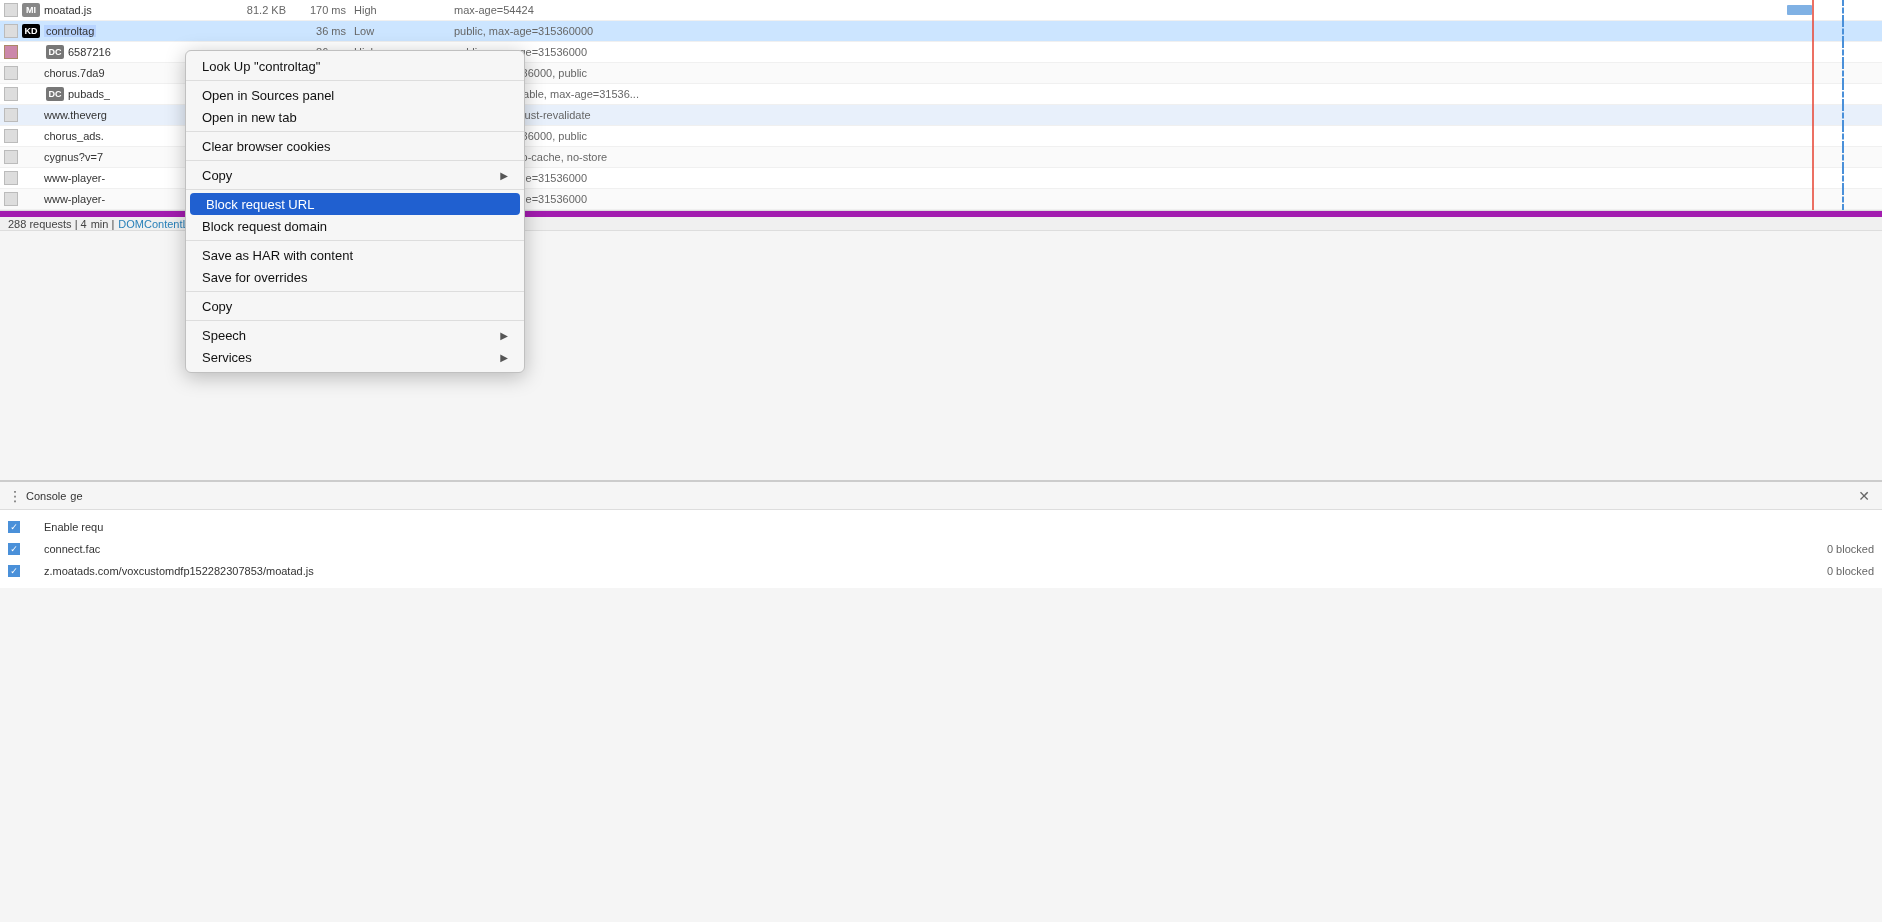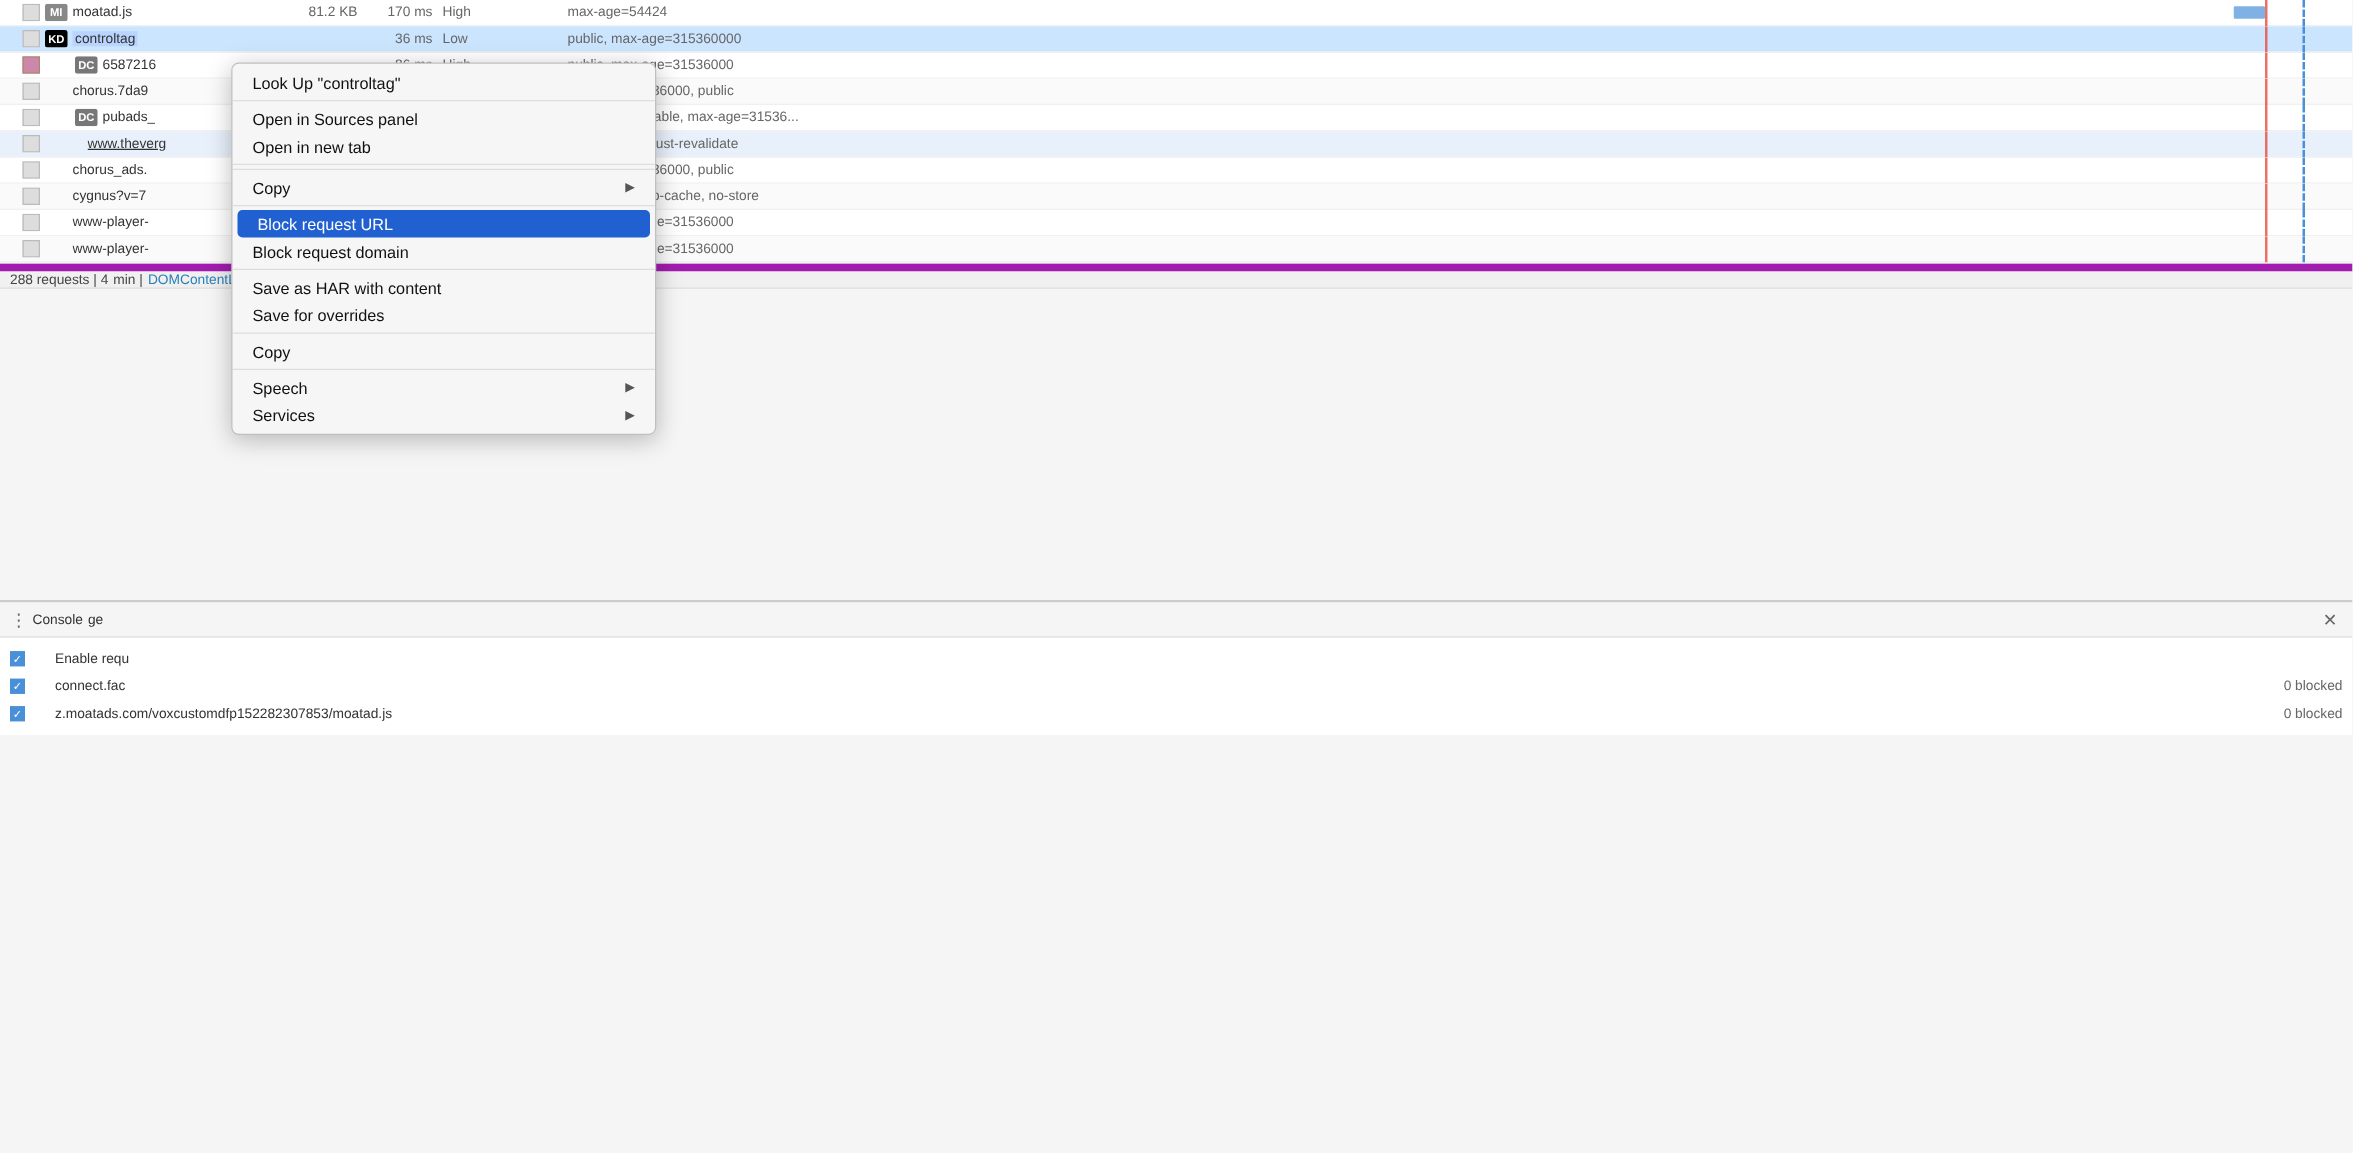--- a/index.html
+++ b/index.html
@@ -32,21 +32,21 @@
     .table-row.selected {
       background: #cce5ff;
     }
     .table-row.highlighted {
       background: #e8f0fb;
     }
 
     .col-name {
       width: 220px;
       min-width: 220px;
-      padding: 0 18px;
+      padding: 0 4px;
       display: flex;
       align-items: center;
       gap: 4px;
       overflow: hidden;
       white-space: nowrap;
       text-overflow: ellipsis;
     }
     .col-size {
       width: 70px;
       min-width: 70px;
@@ -385,21 +385,21 @@
         <div class="col-cache">private, immutable, max-age=31536...</div>
         <div class="col-waterfall waterfall-area">
           <div class="waterfall-red-line"></div>
           <div class="waterfall-blue-dashed"></div>
         </div>
       </div>
 
       <div class="table-row highlighted">
         <div class="col-name">
           <span class="file-icon"></span>
-          <span class="name-text" style="margin-left:34px;text-decoration:underline;">www.theverg</span>
+          <span class="name-text" style="margin-left:22px;">www.theverg</span>
         </div>
         <div class="col-size"></div>
         <div class="col-time">115 ms</div>
         <div class="col-priority">Highest</div>
         <div class="col-cache">max-age=0, must-revalidate</div>
         <div class="col-waterfall waterfall-area">
           <div class="waterfall-red-line"></div>
           <div class="waterfall-blue-dashed"></div>
         </div>
       </div>
@@ -517,20 +517,23 @@
     <div class="menu-item">
       <span>Open in Sources panel</span>
     </div>
 
     <div class="menu-item">
       <span>Open in new tab</span>
     </div>
     <div class="menu-separator"></div>
 
 
+    <div class="menu-item">
+      <span>Clear browser cookies</span>
+    </div>
     <div class="menu-separator"></div>
 
     <div class="menu-item">
       <span>Copy</span>
       <span class="menu-arrow">▶</span>
     </div>
     <div class="menu-separator"></div>
 
     <div class="menu-item highlighted-item">
       <span>Block request URL</span>

